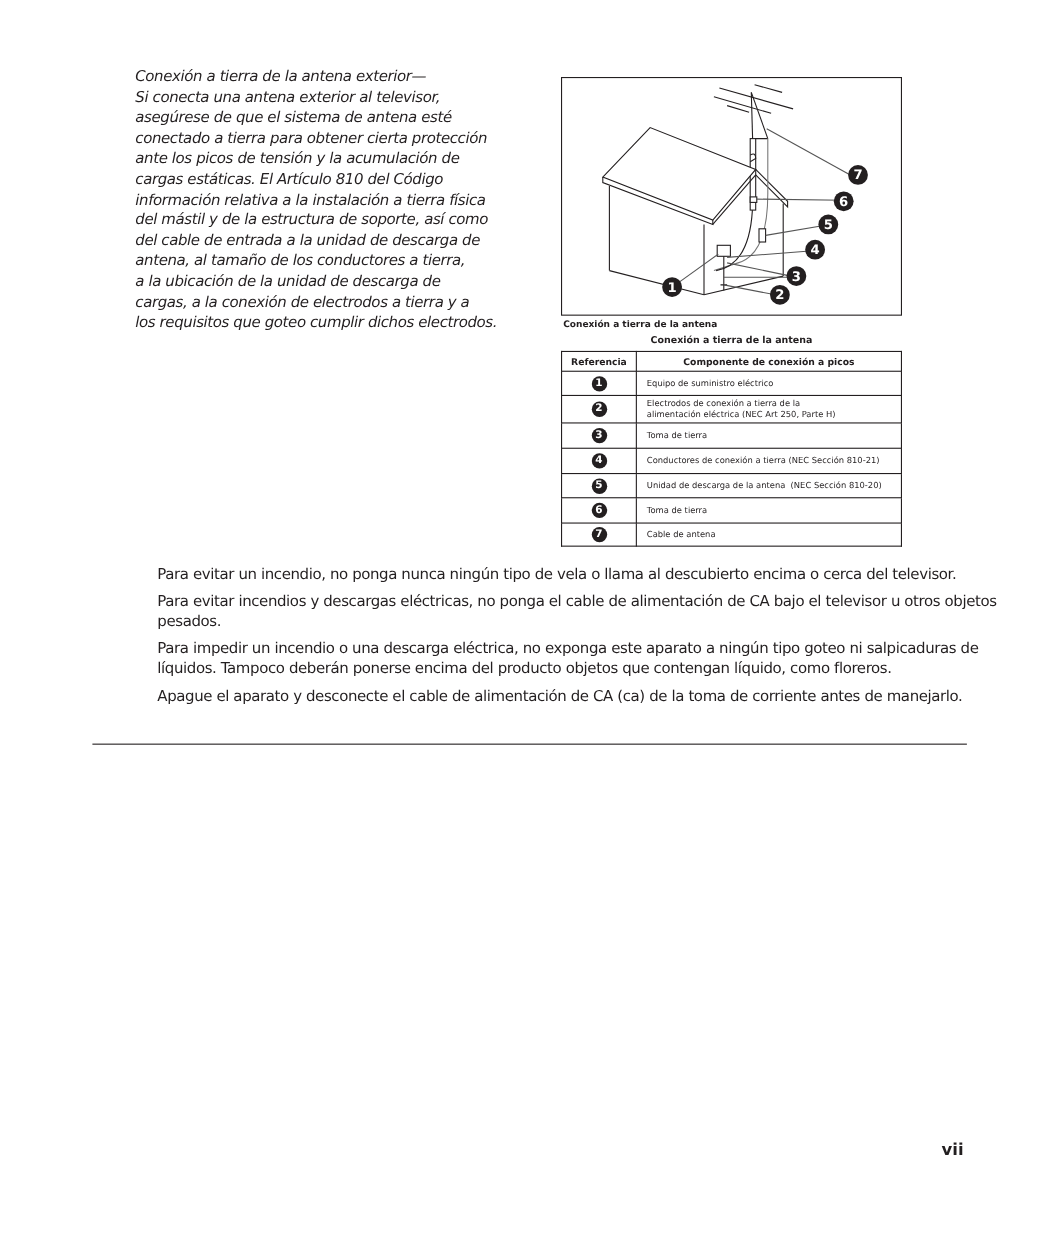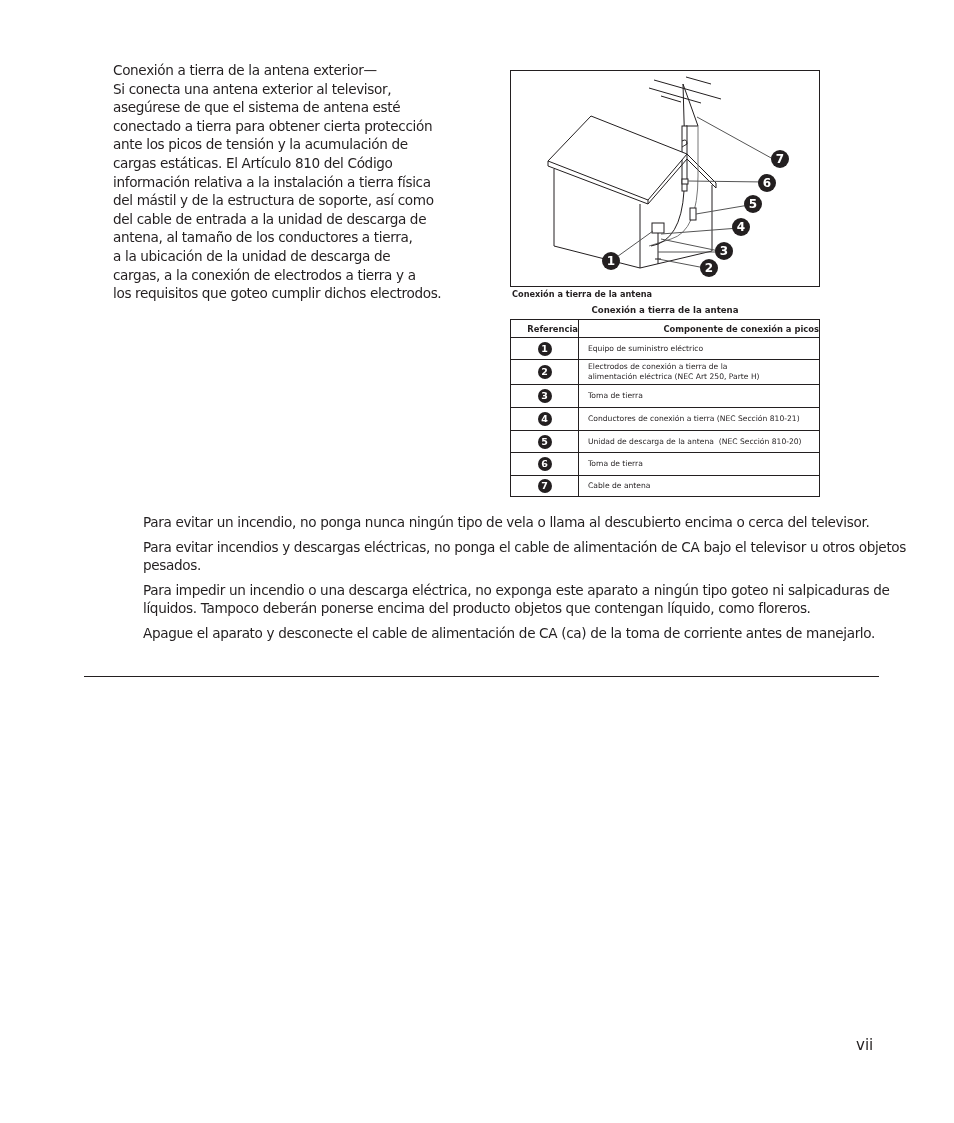--- a/index.html
+++ b/index.html
@@ -1,41 +1,41 @@
 <!DOCTYPE html>
 <html><head>
 <meta charset="utf-8">
 <style>
   html, body { margin:0; padding:0; background:#ffffff; }
   body { width:954px; height:1123px; position:relative; overflow:hidden;
          font-family:"DejaVu Sans", sans-serif; color:#231f20; }
-  .intro { position:absolute; left:113px; top:61px; width:345px;
-           font-size:13.6px; line-height:18.6px; letter-spacing:-0.35px; }
+  .intro { position:absolute; left:123px; top:61px; width:345px;
+           font-size:13.6px; line-height:18.6px; letter-spacing:-0.35px;font-style:italic; }
   .intro p { margin:0; }
   .figure { position:absolute; left:510px; top:70px; width:310px; height:217px;
             border:1px solid #231f20; box-sizing:border-box; }
   .figure svg { position:absolute; left:0; top:0; }
   .fig-caption { position:absolute; left:512px; top:289px; font-size:8.2px; font-weight:bold;
                  letter-spacing:0px; }
   .table-title { position:absolute; left:510px; top:305px; width:310px; text-align:center;
                  font-size:8.6px; font-weight:bold; }
   table.ref { position:absolute; left:510px; top:319px; width:310px; border-collapse:collapse; }
   table.ref th, table.ref td { border:1px solid #231f20; padding:0; font-size:8px; }
-  table.ref th { height:17px; font-weight:bold; font-size:8.4px; text-align:right; }
+  table.ref th { height:17px; font-weight:bold; font-size:8.4px; text-align:center; }
   table.ref td.num { width:67px; text-align:center; }
   table.ref td.desc { padding-left:9px; font-size:7.6px; line-height:10px; }
   .badge { display:inline-block; width:14px; height:14px; border-radius:50%; background:#231f20;
            color:#fff; font-size:9.5px; font-weight:bold; line-height:14px; text-align:center;
            vertical-align:middle; }
   .body-paras { position:absolute; left:115px; top:513px; width:770px;
                 font-size:13.6px; line-height:18.5px; letter-spacing:-0.35px;margin-left:28px; }
   .body-paras p { margin:0 0 6px 0; }
   .rule { position:absolute; left:84px; top:676px; width:795px; height:0;
           border-top:1.5px solid #231f20; }
-  .page-num { position:absolute; left:856px; top:1036px; font-size:15px; font-weight:normal;
+  .page-num { position:absolute; left:856px; top:1036px; font-size:15px; font-weight:bold;
               font-family:"DejaVu Sans", sans-serif; }
 </style>
 </head>
 <body>
 
 <div class="intro">
   <p>Conexión a tierra de la antena exterior—</p>
   <p>Si conecta una antena exterior al televisor,</p>
   <p>asegúrese de que el sistema de antena esté</p>
   <p>conectado a tierra para obtener cierta protección</p>

